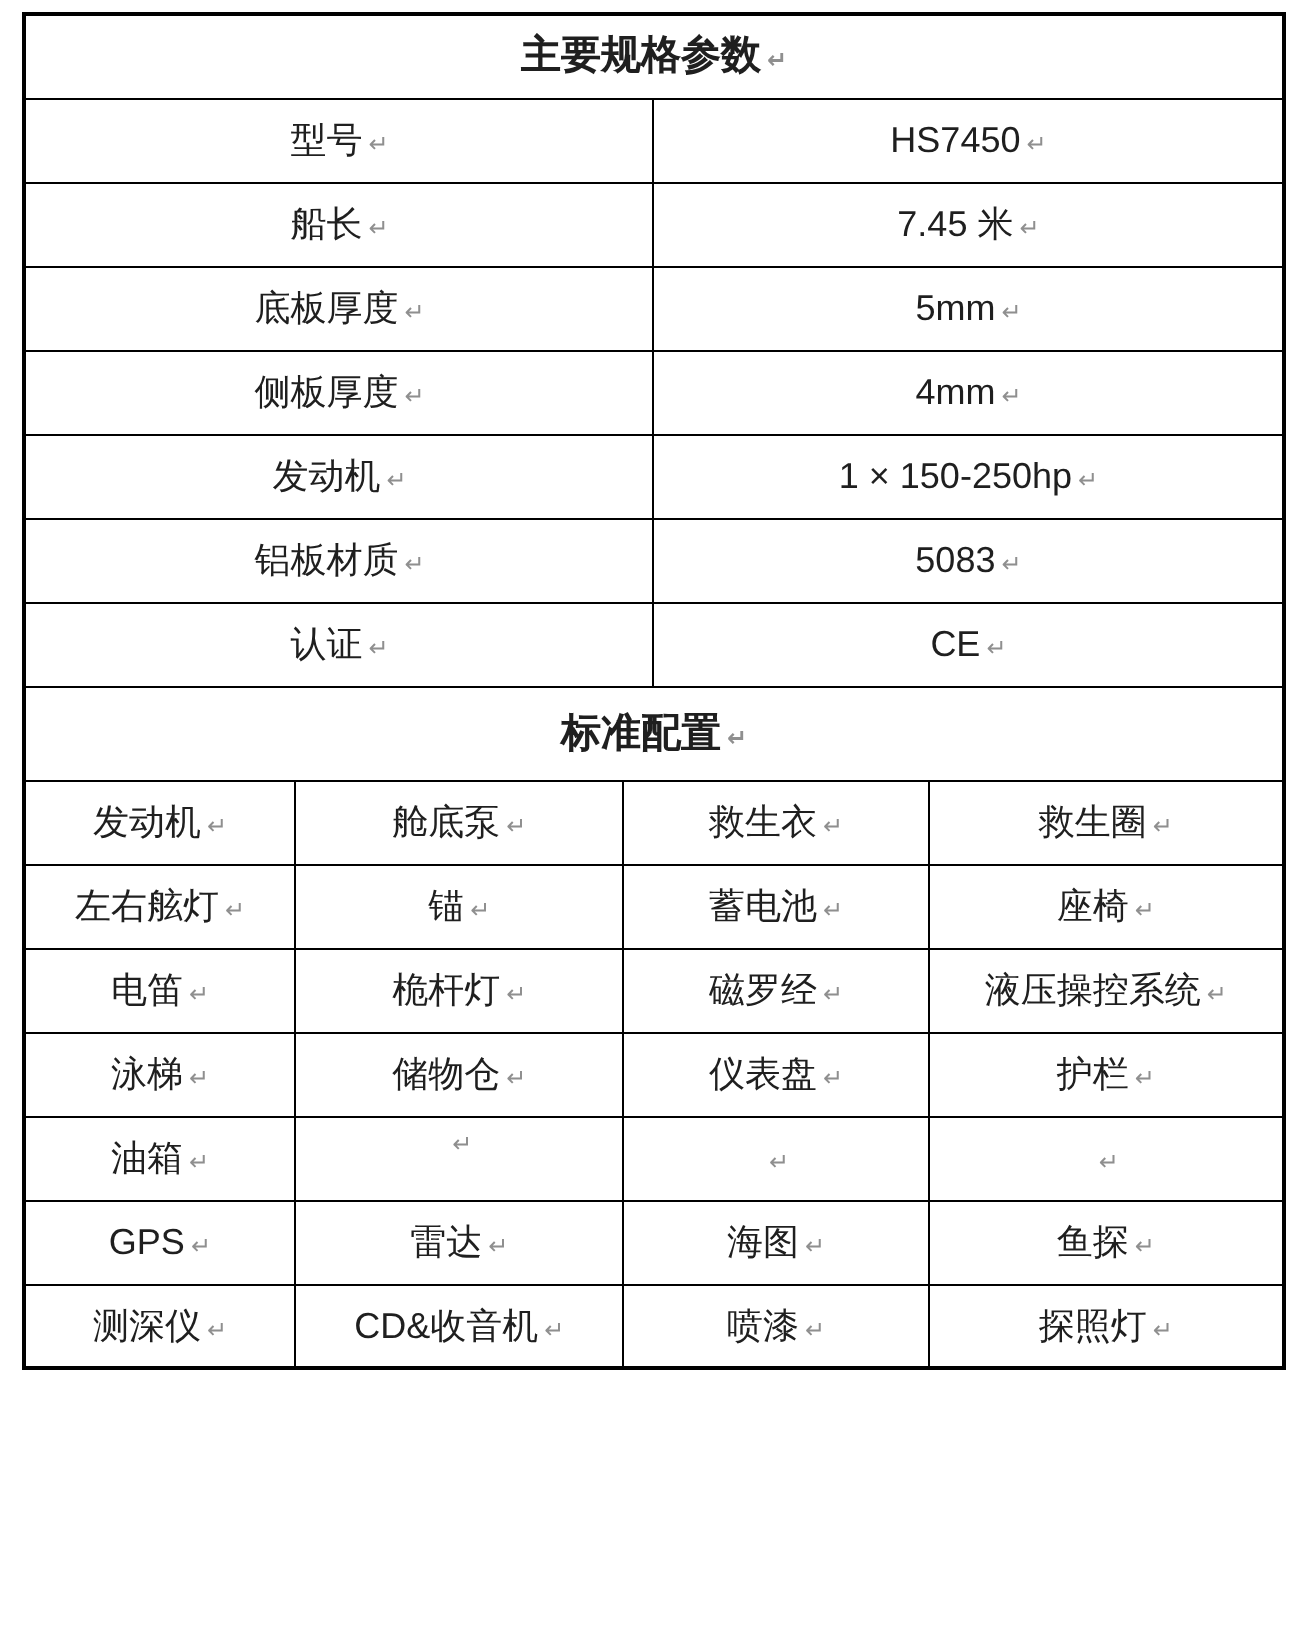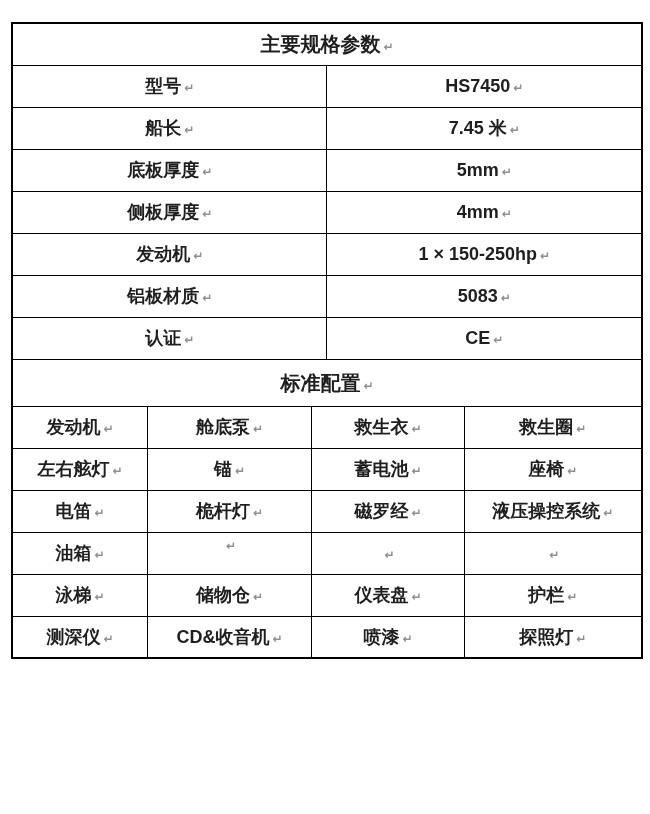--- a/index.html
+++ b/index.html
@@ -1,33 +1,33 @@
 <!DOCTYPE html>
 <html><head>
 <meta charset="utf-8">
 <style>
   html,body{margin:0;padding:0;}
   body{
     width:650px;height:814px;background:#ffffff;
     font-family:"Liberation Sans","DejaVu Sans",sans-serif;
     color:#1f1f1f;
   }
-  .wrap{padding:22px 0 0 11px;}
+  .wrap{padding:6px 0 0 11px;}
   table.spec{
     border-collapse:collapse;table-layout:fixed;
     width:632px;border:2px solid #000;
   }
   td{
     border:1px solid #000;
     text-align:center;vertical-align:middle;
     padding:0;font-size:18px;line-height:1;
     overflow:hidden;white-space:nowrap;
   }
   tr.row-title{height:42px;}
-  tr.row-data{height:42px;font-weight:bold;}
+  tr.row-data{height:42px;}
   tr.row-sec1{height:47px;margin-top:19px;}
   tr.row-sec2{height:38px;}
   td.hdr{font-weight:bold;font-size:20px;}
   .mark{color:#8f8f8f;font-size:12px;margin-left:3px;}
   .raise{position:relative;top:-9px;display:inline-block;}
 </style>
 </head>
 <body>
 
 <div class="wrap">
@@ -90,33 +90,39 @@
     <td colspan="2"><span>蓄电池</span><span class="mark">↵</span></td>
     <td><span>座椅</span><span class="mark">↵</span></td>
   </tr>
   <tr class="row-data">
     <td><span>电笛</span><span class="mark">↵</span></td>
     <td><span>桅杆灯</span><span class="mark">↵</span></td>
     <td colspan="2"><span>磁罗经</span><span class="mark">↵</span></td>
     <td><span>液压操控系统</span><span class="mark">↵</span></td>
   </tr>
   <tr class="row-data">
+    <td><span>泳梯</span><span class="mark">↵</span></td>
+    <td><span>储物仓</span><span class="mark">↵</span></td>
+    <td colspan="2"><span>仪表盘</span><span class="mark">↵</span></td>
+    <td><span>护栏</span><span class="mark">↵</span></td>
+  </tr>
+  <tr class="row-data">
     <td><span>油箱</span><span class="mark">↵</span></td>
     <td><span class="mark raise">↵</span></td>
     <td colspan="2"><span class="mark">↵</span></td>
     <td><span class="mark">↵</span></td>
   </tr>
-  <tr class="row-data">
-    <td><span>泳梯</span><span class="mark">↵</span></td>
-    <td><span>储物仓</span><span class="mark">↵</span></td>
-    <td colspan="2"><span>仪表盘</span><span class="mark">↵</span></td>
-    <td><span>护栏</span><span class="mark">↵</span></td>
-  </tr>
 
 
+  <tr class="row-data">
+    <td><span>GPS</span><span class="mark">↵</span></td>
+    <td><span>雷达</span><span class="mark">↵</span></td>
+    <td colspan="2"><span>海图</span><span class="mark">↵</span></td>
+    <td><span>鱼探</span><span class="mark">↵</span></td>
+  </tr>
   <tr class="row-data">
     <td><span>测深仪</span><span class="mark">↵</span></td>
     <td><span>CD&amp;收音机</span><span class="mark">↵</span></td>
     <td colspan="2"><span>喷漆</span><span class="mark">↵</span></td>
     <td><span>探照灯</span><span class="mark">↵</span></td>
   </tr>
 </tbody>
     </table>
 </div>
 

